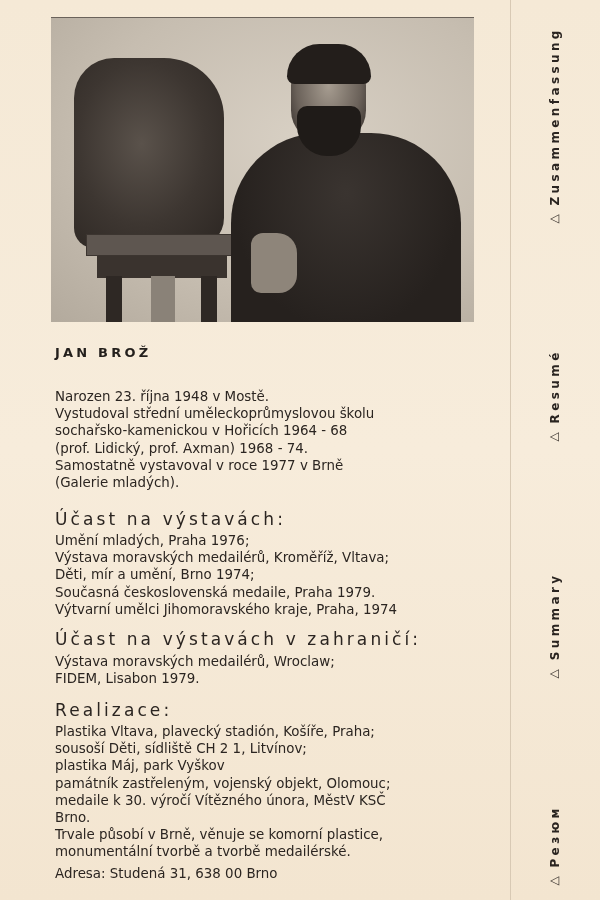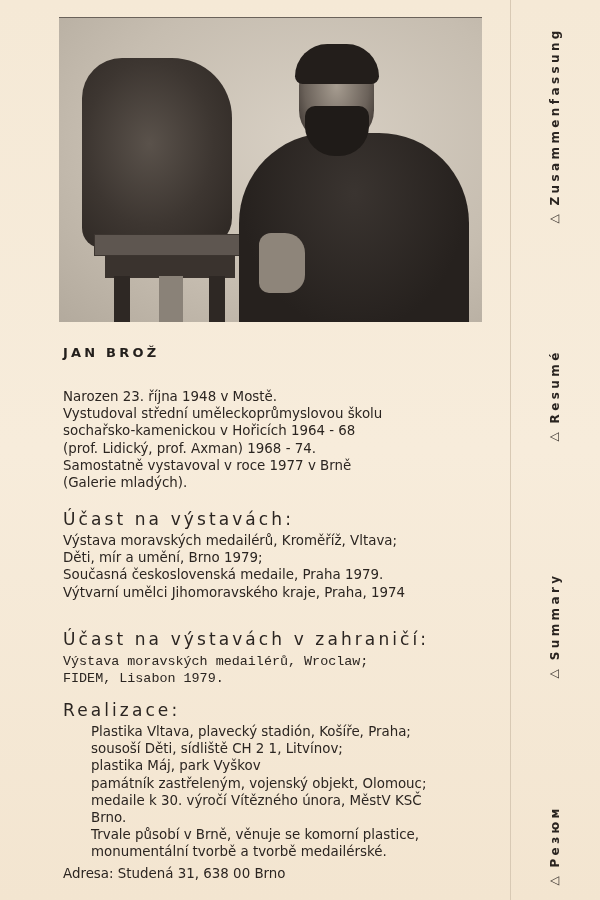--- a/index.html
+++ b/index.html
@@ -7,21 +7,21 @@
       width: 600px; height: 900px; overflow: hidden;
       background: #f6ead8;
     }
     body {
       position: relative;
       font-family: "DejaVu Sans", "Liberation Sans", sans-serif;
       color: #2a2420;
       background: linear-gradient(180deg, #f5e9d6 0%, #f7ecdb 50%, #f3e5d0 100%);
     }
     .page {
-      position: absolute; left: 8px; top: 0; width: 510px; height: 900px;
+      position: absolute; left: 0; top: 0; width: 510px; height: 900px;
     }
     .photo {
       position: absolute; left: 51px; top: 17px; width: 423px; height: 305px;
       background: #c9c0b4;
       overflow: hidden;
       border-top: 1px solid #6a625a;
     }
     .photo .wall {
       position: absolute; inset: 0;
       background: radial-gradient(ellipse at 60% 40%, #d8d0c4 0%, #c6bdb0 60%, #b3aa9d 100%);
@@ -133,34 +133,35 @@
     <div>Narozen 23. října 1948 v Mostě.</div>
     <div>Vystudoval střední uměleckoprůmyslovou školu</div>
     <div>sochařsko-kamenickou v Hořicích 1964 - 68</div>
     <div>(prof. Lidický, prof. Axman) 1968 - 74.</div>
     <div>Samostatně vystavoval v roce 1977 v Brně</div>
     <div>(Galerie mladých).</div>
   </div>
 
   <div class="section-head" style="top:509px;">Účast na výstavách:</div>
   <div class="text-block" style="top:532px;">
+    <div>Umění mladých, Praha 1976;</div>
     <div>Výstava moravských medailérů, Kroměříž, Vltava;</div>
-    <div>Děti, mír a umění, Brno 1979;</div>
+    <div>Děti, mír a umění, Brno 1974;</div>
     <div>Současná československá medaile, Praha 1979.</div>
     <div>Výtvarní umělci Jihomoravského kraje, Praha, 1974</div>
   </div>
 
   <div class="section-head" style="top:629px;">Účast na výstavách v zahraničí:</div>
-  <div class="text-block" style="top:653px;font-family:Liberation Mono, monospace;">
+  <div class="text-block" style="top:653px;">
     <div>Výstava moravských medailérů, Wroclaw;</div>
     <div>FIDEM, Lisabon 1979.</div>
   </div>
 
   <div class="section-head" style="top:700px;">Realizace:</div>
-  <div class="text-block" style="top:723px;margin-left:28px;">
+  <div class="text-block" style="top:723px;">
     <div>Plastika Vltava, plavecký stadión, Košíře, Praha;</div>
     <div>sousoší Děti, sídliště CH 2 1, Litvínov;</div>
     <div>plastika Máj, park Vyškov</div>
     <div>památník zastřeleným, vojenský objekt, Olomouc;</div>
     <div>medaile k 30. výročí Vítězného února, MěstV KSČ</div>
     <div>Brno.</div>
     <div>Trvale působí v Brně, věnuje se komorní plastice,</div>
     <div>monumentální tvorbě a tvorbě medailérské.</div>
   </div>
 

